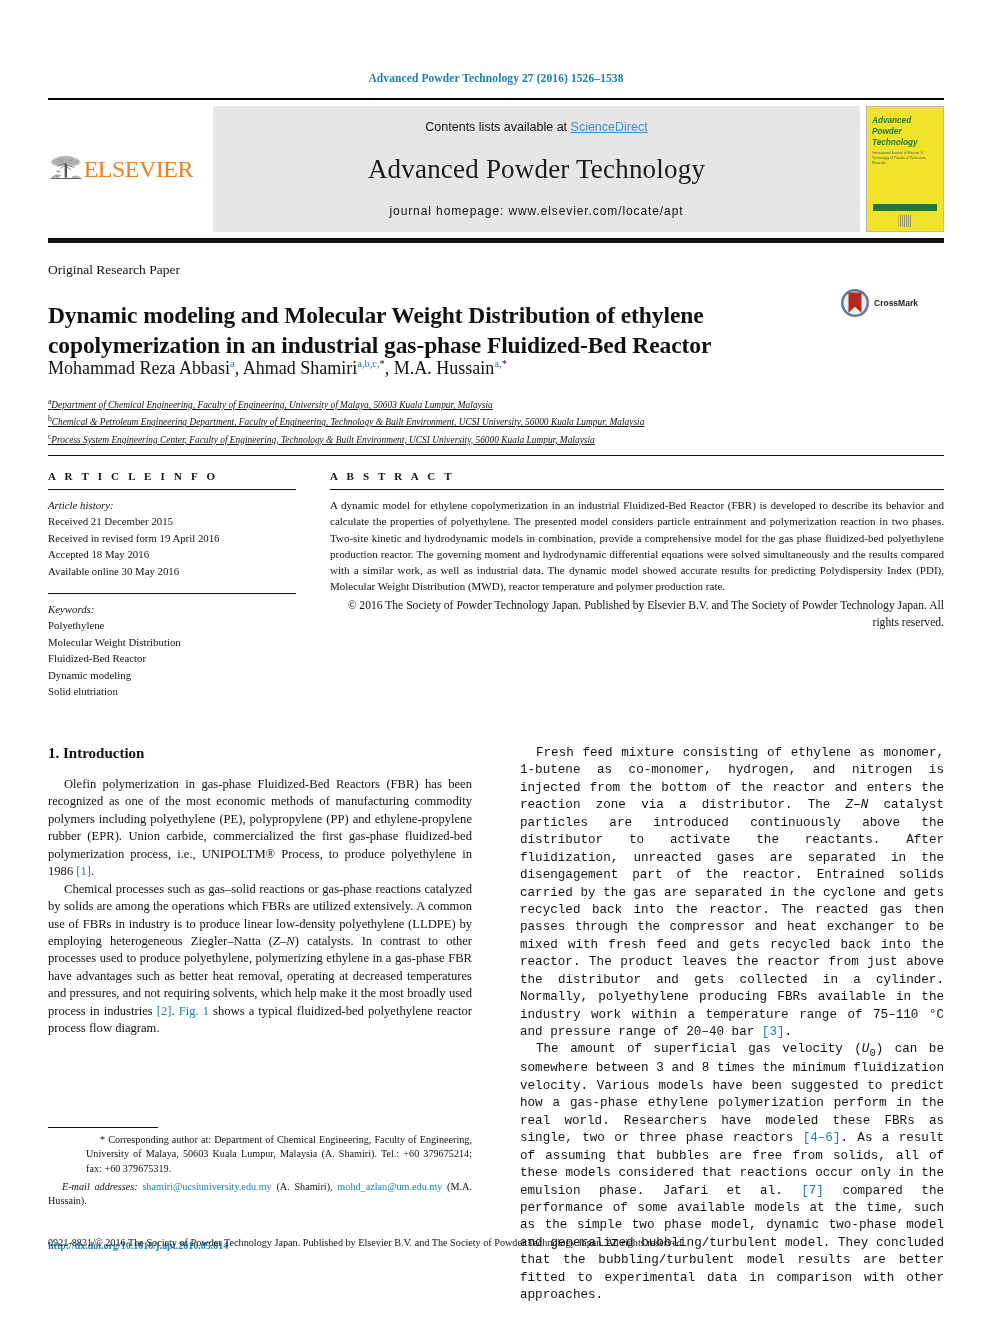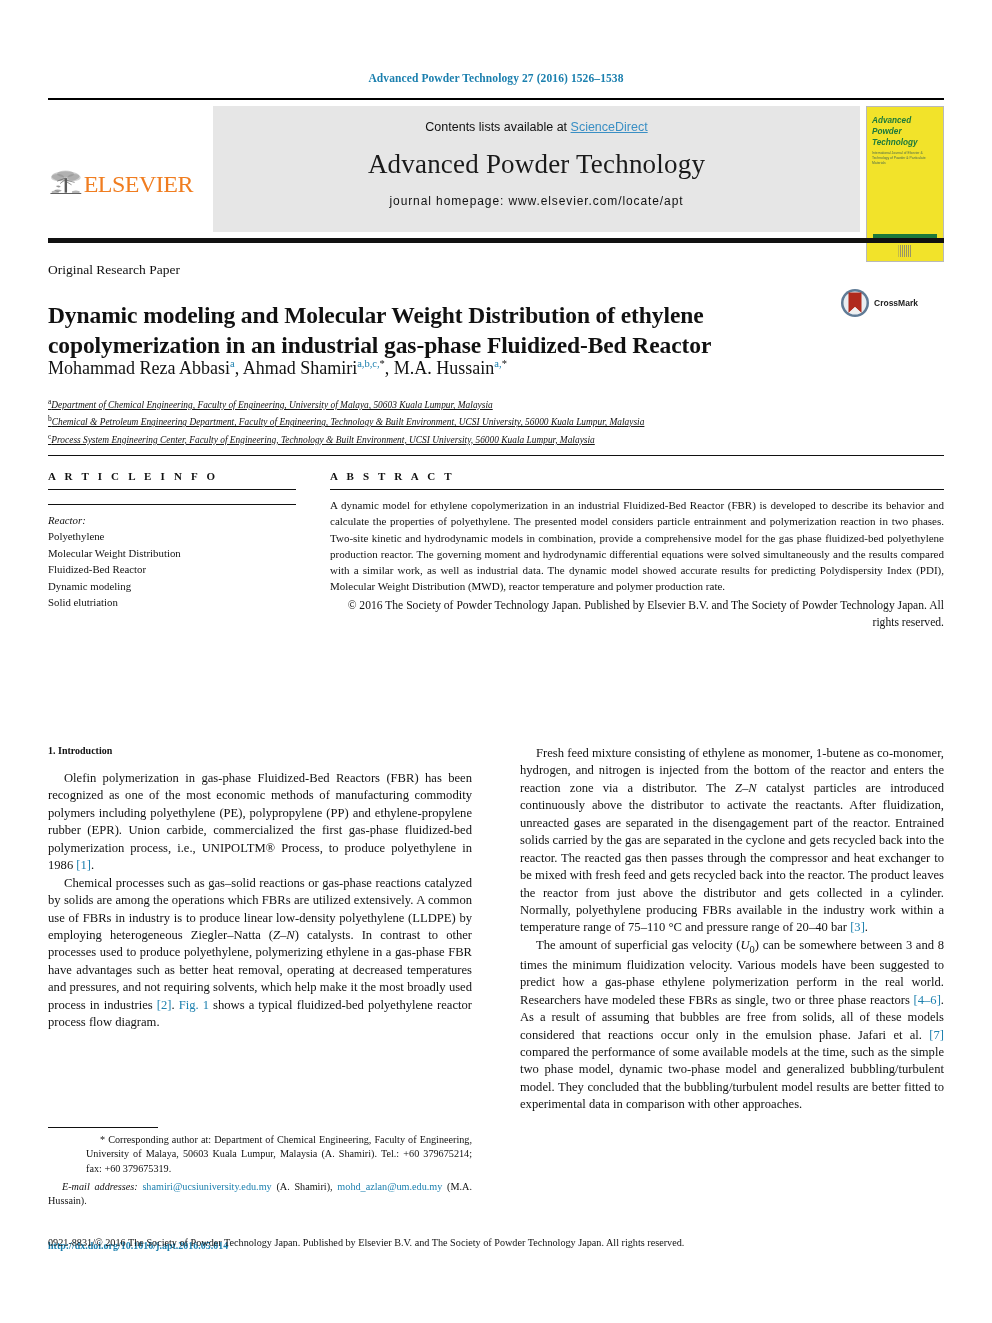--- a/index.html
+++ b/index.html
@@ -37,40 +37,40 @@
   }
   .tree-svg { display:block; }
   .elsevier-word {
     font-family: "Liberation Serif", serif;
     color: #f07d20; font-size: 24px; letter-spacing: -0.5px;
     line-height: 1; margin-top: 1px; font-weight: 400;
   }
   .journal-band {
     flex: 1 1 auto; background: #e6e6e6; margin-left: 20px;
     display: flex; flex-direction: column; justify-content: space-between;
-    align-items: center; padding: 14px 0 24px 0;
+    align-items: center; padding: 14px 0 14px 0;
     height: 126px;
   }
   .contents-line {
     font-family: "Liberation Sans", sans-serif;
     font-size: 12.5px; color: #111;
   }
   .contents-line .sd { color: #3a8fc4; }
   .journal-title {
     font-family: "Liberation Serif", serif;
     font-size: 27px; color: #1a1a1a; letter-spacing: .2px;
   }
   .homepage-line {
     font-family: "Liberation Sans", sans-serif;
     font-size: 12px; color: #111; letter-spacing: .9px;
   }
   .cover {
     flex: 0 0 78px; width: 78px; margin-left: 6px;
     border: 1px solid #b9b9b9; background: #f2e32a;
-    height: 156px; position: relative; overflow: hidden;
+    height: 126px; position: relative; overflow: hidden;
   }
   .cover .cov-title {
     font-family: "Liberation Sans", sans-serif;
     color: #1d7a3c; font-weight: bold; font-style: italic;
     font-size: 8.2px; line-height: 1.35; padding: 8px 0 0 5px;
   }
   .cover .cov-sub {
     font-family: "Liberation Sans", sans-serif;
     color: #4d6b4d; font-size: 3.4px; line-height: 1.5;
     padding: 3px 6px 0 5px;
@@ -144,23 +144,23 @@
   .abs-copy {
     font-size: 11.6px; line-height: 1.48; text-align: right; color: #111;
     margin-top: 2px;
   }
 
   
   .col-left {
     position: absolute; top: 745px; left: 48px; width: 424px;
   }
   .col-right {
-    position: absolute; top: 745px; left: 520px; width: 424px;
-  }
-  .h2 { font-size: 10px; font-weight: bold; margin: 0 0 14px 0; color:#111; }
+    position: absolute; top: 745px; left: 520px; width: 424px; font-family: Liberation Mono, monospace;
+  }
+  .h2 { font-size: 15px; font-weight: bold; margin: 0 0 14px 0; color:#111; }
   .para {
     font-size: 12.6px; line-height: 1.385; text-align: justify;
     text-indent: 16px; margin: 0; color: #111;
     hyphens: auto;
   }
   .para + .para { margin-top: 0; }
   .ref { color: #1a7fae; }
 
   
   .fn-rule {
@@ -251,23 +251,30 @@
     <div><sup>a</sup><span>Department of Chemical Engineering, Faculty of Engineering, University of Malaya, 50603 Kuala Lumpur, Malaysia</span></div>
     <div><sup>b</sup><span>Chemical &amp; Petroleum Engineering Department, Faculty of Engineering, Technology &amp; Built Environment, UCSI University, 56000 Kuala Lumpur, Malaysia</span></div>
     <div><sup>c</sup><span>Process System Engineering Center, Faculty of Engineering, Technology &amp; Built Environment, UCSI University, 56000 Kuala Lumpur, Malaysia</span></div>
   </div>
 
   <div class="rule-info"></div>
 
   <div class="info-col">
     <div class="sec-head">A R T I C L E    I N F O</div>
     <div class="hr-thin"></div>
+    <div class="info-block">
+      <div class="ital">Article history:</div>
+      <div>Received 21 December 2015</div>
+      <div>Received in revised form 19 April 2016</div>
+      <div>Accepted 18 May 2016</div>
+      <div>Available online 30 May 2016</div>
+    </div>
     <div class="hr-thin" style="margin-top:14px;"></div>
     <div class="info-block">
-      <div class="ital">Reactor:</div>
+      <div class="ital">Keywords:</div>
       <div>Polyethylene</div>
       <div>Molecular Weight Distribution</div>
       <div>Fluidized-Bed Reactor</div>
       <div>Dynamic modeling</div>
       <div>Solid elutriation</div>
     </div>
   </div>
 
   <div class="abs-col">
     <div class="sec-head">A B S T R A C T</div>

